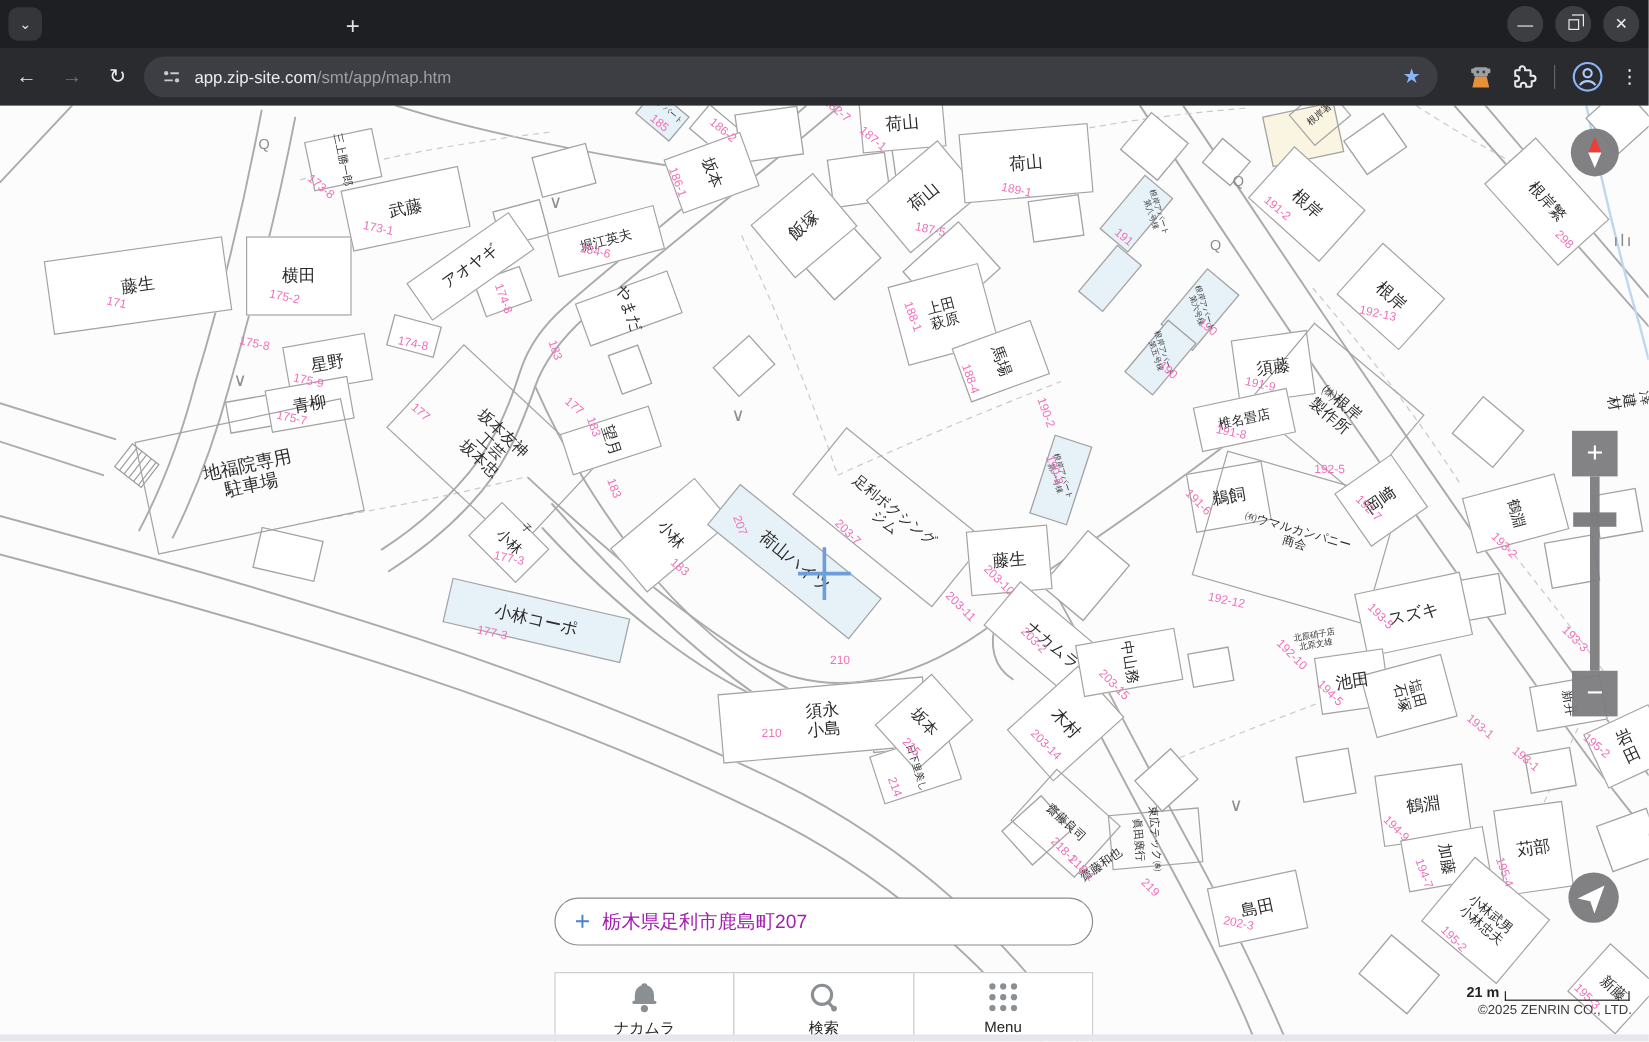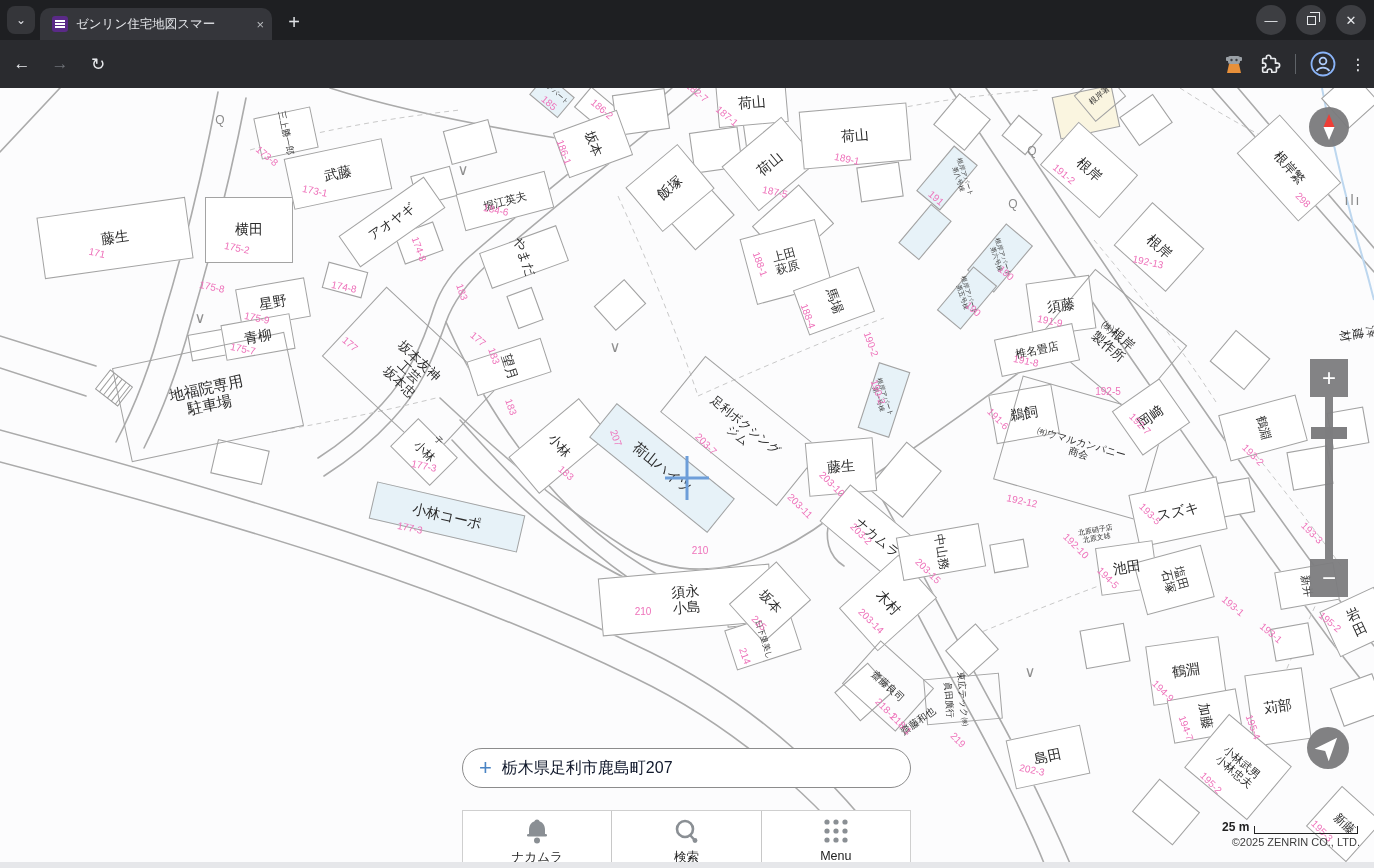--- a/index.html
+++ b/index.html
@@ -67,64 +67,69 @@
   .zoom-out-btn { top:559px; }
   .zoom-track { position:absolute; left:1325px; top:397px; width:8px; height:162px; background:rgba(124,124,126,0.95); z-index:10; cursor:pointer; }
   .zoom-handle { position:absolute; left:1311px; top:427px; width:36px; height:12px; background:rgba(124,124,126,0.98); z-index:11; cursor:grab; }
   .location-btn { position:absolute; left:1307px; top:727px; width:42px; height:42px; border-radius:50%;
     background:rgba(122,122,124,0.95); z-index:10; display:flex; align-items:center; justify-content:center; cursor:pointer; }
 
   
   .search-pill { position:absolute; left:462px; top:748px; width:449px; height:40px; background:#fff;
     border:1.5px solid #8c8c8c; border-radius:21px; display:flex; align-items:center; padding:0 16px; z-index:20; cursor:text; }
   .search-plus { color:#4a84c4; font-size:22px; font-weight:300; margin-right:10px; }
-  .search-text { color:#0f172a; font-size:16px; }
+  .search-text { color:#a21caf; font-size:16px; }
   .bottom-bar { position:absolute; left:462px; top:810px; width:449px; height:70px; background:#fff;
     border:1px solid #cfcfcf; display:flex; z-index:20; }
   .bar-cell { flex:1; display:flex; flex-direction:column; align-items:center; padding-top:7px; cursor:pointer; }
   .bar-cell + .bar-cell { border-left:1px solid #c8c8c8; }
   .bar-label { font-size:12.5px; color:#222; margin-top:3px; }
 
   .scale-wrap { position:absolute; left:1222px; top:820px; z-index:20; display:flex; align-items:flex-end; }
   .scale-text { font-size:12px; font-weight:600; color:#222; margin-right:5px; }
   .scale-bar { width:104px; height:8px; border-left:1.5px solid #222; border-right:1.5px solid #222; border-bottom:1.5px solid #222; }
   .copyright { position:absolute; right:14px; top:836px; font-size:11px; color:#3c3c3c; z-index:20; }
 
   .bottom-strip { position:absolute; left:0; top:862px; width:1374px; height:6px; background:#e6e7ea; z-index:30; }
 </style>
 </head>
 <body>
 
 <div class="chrome">
   <div class="tabstrip">
     <div class="tab-search-btn">
       <span>⌄</span>
-    </div>
-    <div class="tab">
-      <span class="favicon"></span>
-      <span class="tab-title">ゼンリン住宅地図スマー</span>
-      <span class="tab-close">×</span>
     </div>
     <div class="new-tab-btn">+</div>
     <div class="win-controls">
       <div class="win-btn">
           <span>—</span>
         </div>
       <div class="win-btn">
           <span class="restore-icon"></span>
         </div>
       <div class="win-btn">
           <span>✕</span>
         </div>
     </div>
   </div>
   <div class="toolbar">
     <div class="nav-btn">←</div>
     <div class="nav-btn disabled">→</div>
     <div class="nav-btn">↻</div>
+    <div class="omnibox">
+      <svg class="siteinfo-icon" width="18" height="18" viewBox="0 0 18 18">
+        <circle cx="4.5" cy="6" r="1.8" fill="#c7cacf"></circle>
+          <line x1="8" y1="6" x2="15" y2="6" stroke="#c7cacf" stroke-width="1.6"></line>
+        <circle cx="13.5" cy="12" r="1.8" fill="#c7cacf"></circle>
+          <line x1="3" y1="12" x2="10" y2="12" stroke="#c7cacf" stroke-width="1.6"></line>
+      </svg>
+      <span class="url"><span class="host">app.zip-site.com</span><span class="path">/smt/app/map.htm</span></span>
+      <span class="star-icon">★</span>
+    </div>
     <div class="chrome-right">
       <svg width="22" height="22" viewBox="0 0 22 22">
         <rect x="5" y="3" width="12" height="8" rx="2" fill="#9aa0a6"></rect>
         <rect x="3" y="4" width="3" height="4" rx="1" fill="#9aa0a6"></rect>
           <rect x="16" y="4" width="3" height="4" rx="1" fill="#9aa0a6"></rect>
         <circle cx="8.5" cy="7" r="1.2" fill="#3c3d41"></circle>
           <circle cx="13.5" cy="7" r="1.2" fill="#3c3d41"></circle>
         <path d="M4 20 L6 11 L16 11 L18 20 Z" fill="#e8903a"></path>
       </svg>
       <svg width="22" height="22" viewBox="0 0 24 24">
@@ -508,17 +513,17 @@
         <circle cx="6" cy="22" r="2.6"></circle>
           <circle cx="15" cy="22" r="2.6"></circle>
           <circle cx="24" cy="22" r="2.6"></circle>
       </g>
     </svg>
     <span class="bar-label">Menu</span>
   </div>
 </div>
 
 <div class="scale-wrap">
-  <span class="scale-text">25 m</span>
+  <span class="scale-text">21 m</span>
   <span class="scale-bar"></span>
 </div>
 <div class="copyright">©2025 ZENRIN CO., LTD.</div>
 <div class="bottom-strip"></div>
 
 </body></html>

